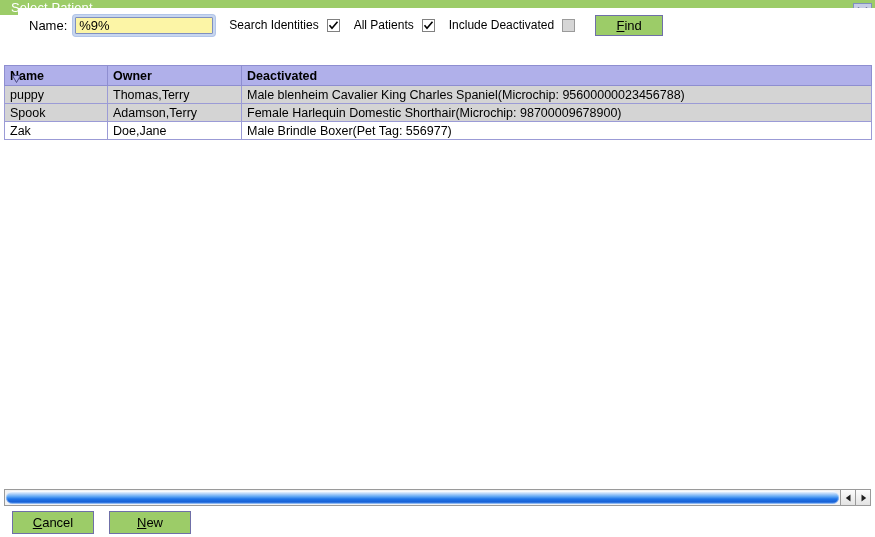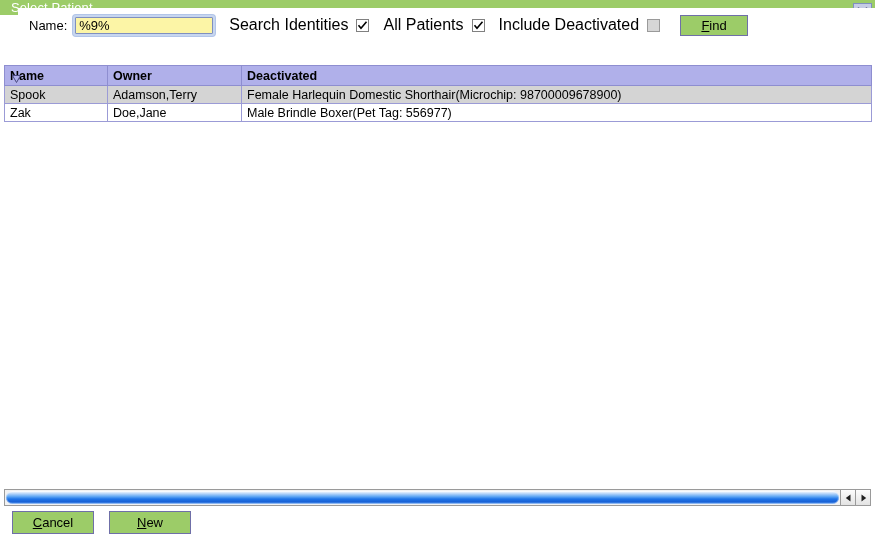--- a/index.html
+++ b/index.html
@@ -89,21 +89,21 @@
     background: #fcf5a6;
     font-family: "Liberation Sans", sans-serif;
     font-size: 13px;
     color: #000000;
     padding: 0 3px;
     outline: none;
     border-radius: 1px;
   }
   .opt-label {
     margin-left: 14px;
-    font-size: 16px;
+    font-size: 12px;
     white-space: nowrap;
   }
   .checkbox {
     margin-left: 8px;
     width: 13px;
     height: 13px;
     box-sizing: border-box;
     border: 1px solid #808080;
     background: #ffffff;
     display: inline-flex;
@@ -329,20 +329,25 @@
           <th>
             <span>Owner</span>
           </th>
           <th>
             <span>Deactivated</span>
           </th>
         </tr>
       </thead>
       <tbody>
         <tr class="alt">
+          <td>puppy</td>
+          <td>Thomas,Terry</td>
+          <td>Male blenheim Cavalier King Charles Spaniel(Microchip: 95600000023456788)</td>
+        </tr>
+        <tr class="alt">
           <td>Spook</td>
           <td>Adamson,Terry</td>
           <td>Female Harlequin Domestic Shorthair(Microchip: 98700009678900)</td>
         </tr>
         <tr>
           <td>Zak</td>
           <td>Doe,Jane</td>
           <td>Male Brindle Boxer(Pet Tag: 556977)</td>
         </tr>
       </tbody>

